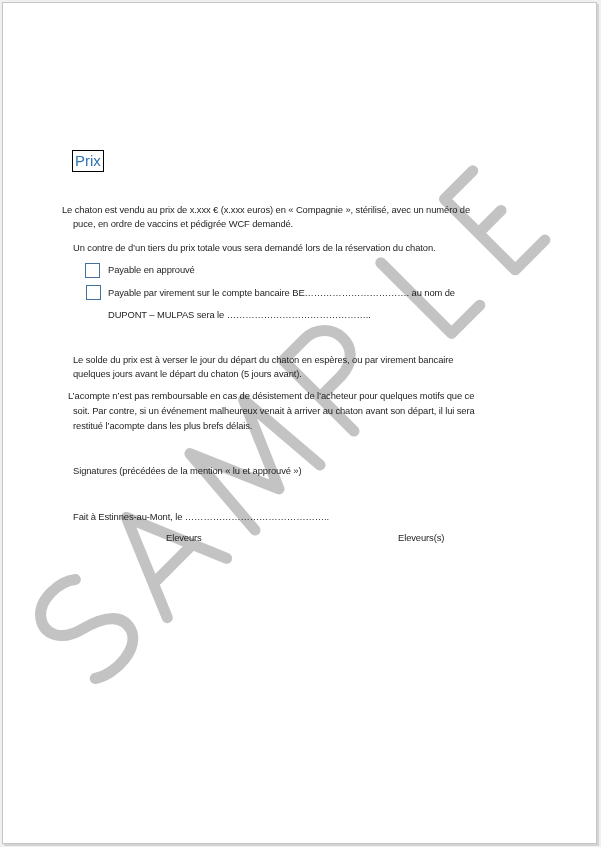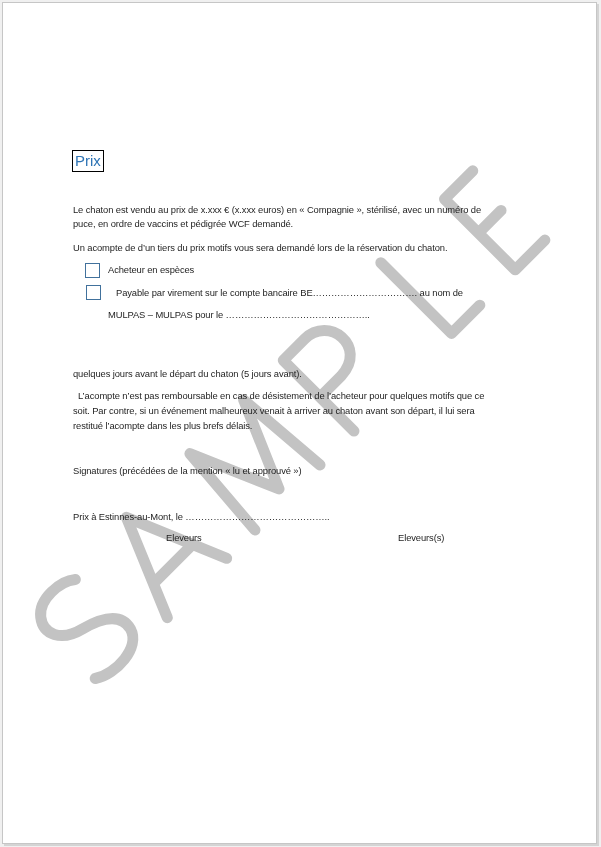--- a/index.html
+++ b/index.html
@@ -41,37 +41,38 @@
 
     <path d="M500,-100 L500,0 L540,0"></path>
 
     <path d="M630,-100 L590,-100 L590,0 L632,0 M590,-52 L622,-52"></path>
   </g>
 </svg>
 
 <div class="content">
   <div class="heading">Prix</div>
 
-  <div class="t" style="left:73px; top:195px;">Le chaton est vendu au prix de x.xxx € (x.xxx euros) en « Compagnie », stérilisé, avec un numéro de</div>
+  <div class="t" style="left:62px; top:195px;">Le chaton est vendu au prix de x.xxx € (x.xxx euros) en « Compagnie », stérilisé, avec un numéro de</div>
   <div class="t" style="left:73px; top:209px;">puce, en ordre de vaccins et pédigrée WCF demandé.</div>
 
-  <div class="t" style="left:73px; top:233px;">Un acompte de d’un tiers du prix motifs vous sera demandé lors de la réservation du chaton.</div>
+  <div class="t" style="left:73px; top:233px;">Un contre de d’un tiers du prix totale vous sera demandé lors de la réservation du chaton.</div>
 
   <div class="checkbox" style="left:85px; top:255px;"></div>
-  <div class="t" style="left:108px; top:255px;">Acheteur en espèces</div>
+  <div class="t" style="left:108px; top:255px;">Payable en approuvé</div>
 
   <div class="checkbox" style="left:86px; top:277px;"></div>
-  <div class="t" style="left:116px; top:278px;">Payable par virement sur le compte bancaire BE……………………………. au nom de</div>
-  <div class="t" style="left:108px; top:300px;">MULPAS – MULPAS pour le ………………………………………..</div>
+  <div class="t" style="left:108px; top:278px;">Payable par virement sur le compte bancaire BE……………………………. au nom de</div>
+  <div class="t" style="left:108px; top:300px;">DUPONT – MULPAS sera le ………………………………………..</div>
 
+  <div class="t" style="left:73px; top:345px;">Le solde du prix est à verser le jour du départ du chaton en espères, ou par virement bancaire</div>
   <div class="t" style="left:73px; top:359px;">quelques jours avant le départ du chaton (5 jours avant).</div>
 
-  <div class="t" style="left:78px; top:381px;text-align:right;">L’acompte n’est pas remboursable en cas de désistement de l’acheteur pour quelques motifs que ce</div>
+  <div class="t" style="left:68px; top:381px;text-align:right;">L’acompte n’est pas remboursable en cas de désistement de l’acheteur pour quelques motifs que ce</div>
   <div class="t" style="left:73px; top:411px;">restitué l’acompte dans les plus brefs délais.</div>
   <div class="t" style="left:73px; top:396px;">soit.   Par contre, si un événement malheureux venait à arriver au chaton avant son départ, il lui sera</div>
 
   <div class="t" style="left:73px; top:456px;">Signatures   (précédées de la mention « lu et approuvé »)</div>
 
-  <div class="t" style="left:73px; top:502px;">Prix à Estinnes-au-Mont, le ………………………………………..</div>
+  <div class="t" style="left:73px; top:502px;">Fait à Estinnes-au-Mont, le ………………………………………..</div>
 
   <div class="t" style="left:150px; top:523px;padding-left:16px;">Eleveurs</div>
   <div class="t" style="left:398px; top:523px;">Eleveurs(s)</div>
 </div>
 
 </body></html>

